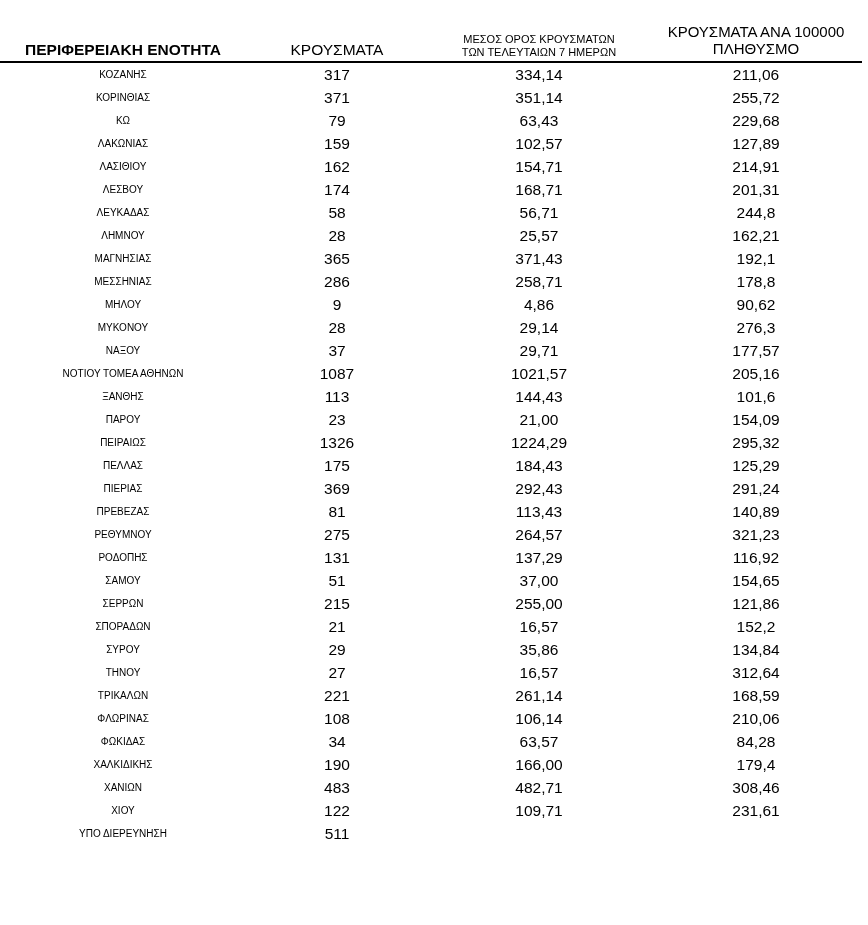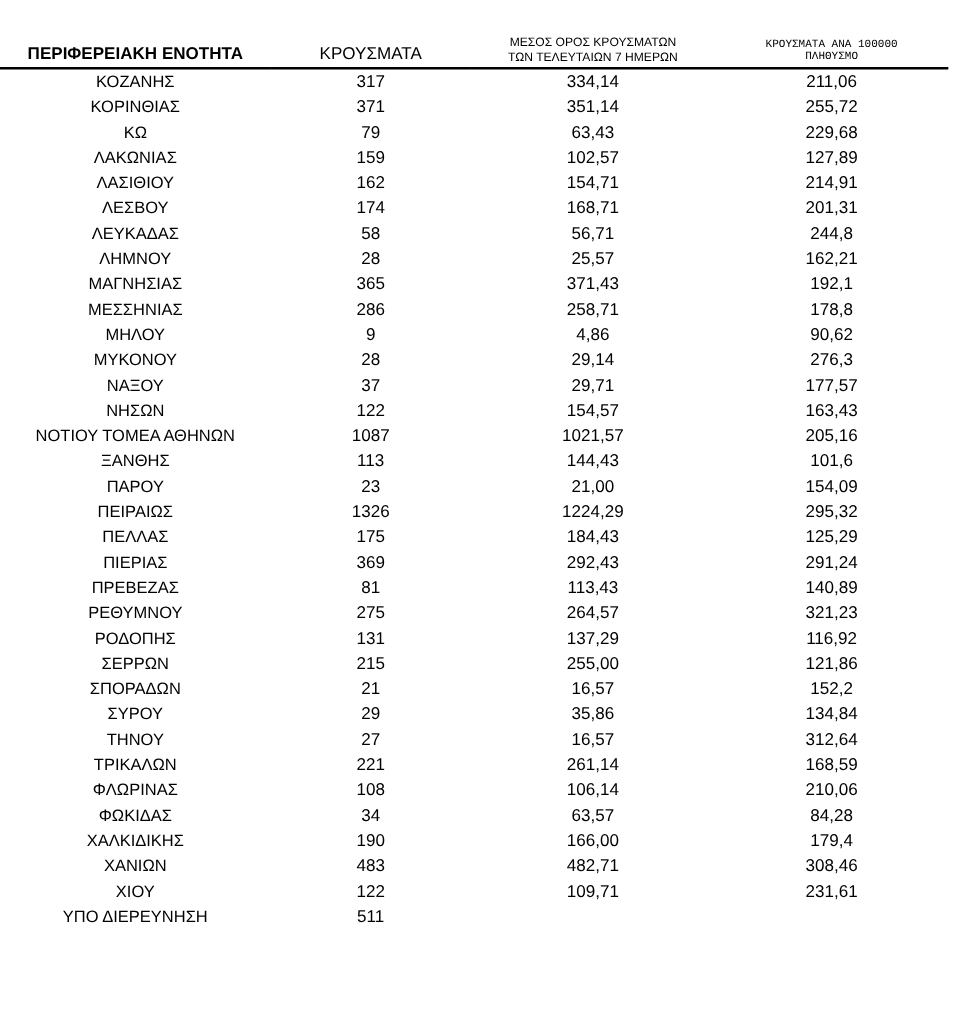--- a/index.html
+++ b/index.html
@@ -48,33 +48,33 @@
 
   th .hdr-line {
     display: block;
     white-space: nowrap;
   }
 
   
   th.h-region  { font-size: 15.5px; font-weight: bold; }
   th.h-cases   { font-size: 15.5px; }
   th.h-avg     { font-size: 11px; }
-  th.h-per100  { font-size: 10px; font-family: Liberation Mono, monospace; }
+  th.h-per100  { font-size: 15px; }
 
   tbody td {
     text-align: center;
     font-size: 15.5px;
     line-height: 1;
     height: 23px;
     padding: 0 2px;
     white-space: nowrap;
     border: none;
   }
 
-  td.cell-region { font-size: 15px; text-align: center; }
+  td.cell-region { font-size: 10px; text-align: center; }
   td.cell-num    { font-size: 15.5px; }
   td.empty-cell  { font-size: 15.5px; }
 </style>
 </head>
 <body>
 
 <div id="sheet">
   <table class="data-table">
     <colgroup>
       <col class="c-region">
@@ -173,26 +173,20 @@
           <td class="cell-num">29,14</td>
           <td class="cell-num">276,3</td>
         </tr>
         <tr>
           <td class="cell-region">ΝΑΞΟΥ</td>
           <td class="cell-num">37</td>
           <td class="cell-num">29,71</td>
           <td class="cell-num">177,57</td>
         </tr>
         <tr>
-          <td class="cell-region">ΝΗΣΩΝ</td>
-          <td class="cell-num">122</td>
-          <td class="cell-num">154,57</td>
-          <td class="cell-num">163,43</td>
-        </tr>
-        <tr>
           <td class="cell-region">ΝΟΤΙΟΥ ΤΟΜΕΑ ΑΘΗΝΩΝ</td>
           <td class="cell-num">1087</td>
           <td class="cell-num">1021,57</td>
           <td class="cell-num">205,16</td>
         </tr>
         <tr>
           <td class="cell-region">ΞΑΝΘΗΣ</td>
           <td class="cell-num">113</td>
           <td class="cell-num">144,43</td>
           <td class="cell-num">101,6</td>
@@ -233,20 +227,26 @@
           <td class="cell-num">264,57</td>
           <td class="cell-num">321,23</td>
         </tr>
         <tr>
           <td class="cell-region">ΡΟΔΟΠΗΣ</td>
           <td class="cell-num">131</td>
           <td class="cell-num">137,29</td>
           <td class="cell-num">116,92</td>
         </tr>
         <tr>
+          <td class="cell-region">ΣΑΜΟΥ</td>
+          <td class="cell-num">51</td>
+          <td class="cell-num">37,00</td>
+          <td class="cell-num">154,65</td>
+        </tr>
+        <tr>
           <td class="cell-region">ΣΕΡΡΩΝ</td>
           <td class="cell-num">215</td>
           <td class="cell-num">255,00</td>
           <td class="cell-num">121,86</td>
         </tr>
         <tr>
           <td class="cell-region">ΣΠΟΡΑΔΩΝ</td>
           <td class="cell-num">21</td>
           <td class="cell-num">16,57</td>
           <td class="cell-num">152,2</td>

